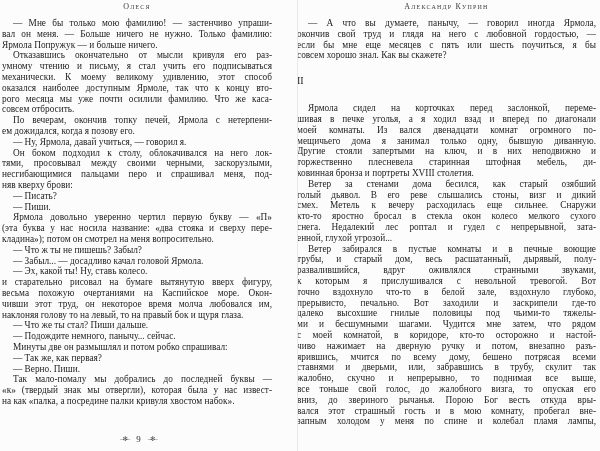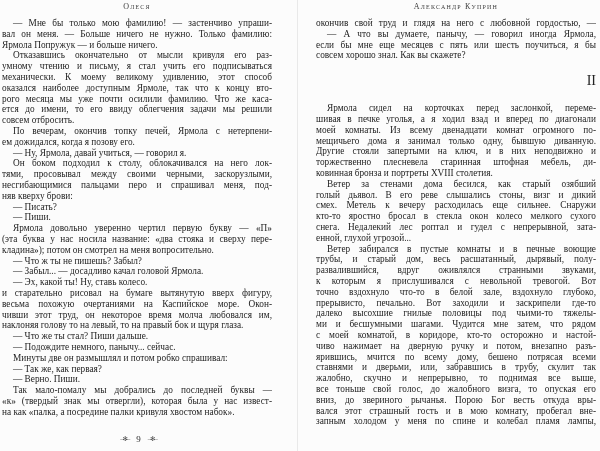--- a/index.html
+++ b/index.html
@@ -7,21 +7,21 @@
     position: relative;
     width: 600px; height: 451px;
     background: #fcfcfc;
     overflow: hidden;
     font-family: "Liberation Serif", "DejaVu Serif", serif;
     color: #1d1d1d;
   }
   .spread { display: flex; width: 600px; height: 451px; }
   .page { box-sizing: border-box; position: relative; }
   .page-left  { width: 297px; padding: 0 25px 0 2px; }
-  .page-right { width: 303px; padding: 0 4px 0 19px; }
+  .page-right { width: 303px; padding: 0 4px 0 0; }
   .divider {
     position: absolute; left: 297px; top: 0;
     width: 1px; height: 451px;
     background: #e9e9e9;
   }
   .running-head {
     height: 12px;
     padding-top: 2px;
     text-align: center;
     font-size: 8px;
@@ -37,22 +37,22 @@
     font-size: 9.3px;
     line-height: 10.8px;
     height: 10.8px;
     white-space: nowrap;
     overflow: hidden;
     text-align: left;
   }
   .line.just { white-space: normal; text-align: justify; text-align-last: justify; }
   .line.ind { text-indent: 11px; }
   .section-heading {
-    text-align: right;
-    font-size: 14px;
+    text-align: left;
+    font-size: 10px;
     line-height: 12px;
     margin: 14px 0 16px 0;
     color: #222;
   }
   .page-footer {
     position: absolute;
     bottom: 7px; left: 0; right: 0;
     display: flex;
     justify-content: center;
     align-items: center;
@@ -75,21 +75,20 @@
       <div class="running-head">Олеся</div>
       <div class="body-block">
           <div class="line ind just">— Мне бы только мою фамилию! — застенчиво упраши-</div>
           <div class="line just">вал он меня. — Больше ничего не нужно. Только фамилию:</div>
           <div class="line">Ярмола Попружук — и больше ничего.</div>
           <div class="line ind just">Отказавшись окончательно от мысли кривуля его раз-</div>
           <div class="line just">умному чтению и письму, я стал учить его подписываться</div>
           <div class="line just">механически. К моему великому удивлению, этот способ</div>
           <div class="line just">оказался наиболее доступным Ярмоле, так что к концу вто-</div>
           <div class="line just">рого месяца мы уже почти осилили фамилию. Что же каса-</div>
-          <div class="line just">ется до имени, то его ввиду облегчения задачи мы решили</div>
           <div class="line">совсем отбросить.</div>
           <div class="line ind just">По вечерам, окончив топку печей, Ярмола с нетерпени-</div>
           <div class="line">ем дожидался, когда я позову его.</div>
           <div class="line ind">— Ну, Ярмола, давай учиться, — говорил я.</div>
           <div class="line ind just">Он боком подходил к столу, облокачивался на него лок-</div>
           <div class="line just">тями, просовывал между своими черными, заскорузлыми,</div>
           <div class="line just">несгибающимися пальцами перо и спрашивал меня, под-</div>
           <div class="line">няв кверху брови:</div>
           <div class="line ind">— Писать?</div>
           <div class="line ind">— Пиши.</div>
@@ -115,30 +114,30 @@
       <div class="page-footer">
         <span class="footer-orn">–✻–</span>
         <span class="page-num">9</span>
         <span class="footer-orn">–✻–</span>
       </div>
     </div>
 
     <div class="page page-right">
       <div class="running-head">Александр Куприн</div>
       <div class="body-block">
+          <div class="line ind just">— А что вы думаете, панычу, — говорил иногда Ярмола,</div>
           <div class="line just">окончив свой труд и глядя на него с любовной гордостью, —</div>
-          <div class="line ind just">— А что вы думаете, панычу, — говорил иногда Ярмола,</div>
           <div class="line just">если бы мне еще месяцев с пять или шесть поучиться, я бы</div>
           <div class="line">совсем хорошо знал. Как вы скажете?</div>
         </div>
       <div class="section-heading">II</div>
       <div class="body-block" style="margin-top:0">
           <div class="line ind just">Ярмола сидел на корточках перед заслонкой, переме-</div>
           <div class="line just">шивая в печке уголья, а я ходил взад и вперед по диагонали</div>
-          <div class="line just">моей комнаты. Из всему двенадцати комнат огромного по-</div>
+          <div class="line just">моей комнаты. Из вался двенадцати комнат огромного по-</div>
           <div class="line just">мещичьего дома я занимал только одну, бывшую диванную.</div>
           <div class="line just">Другие стояли запертыми на ключ, и в них неподвижно и</div>
           <div class="line just">торжественно плесневела старинная штофная мебель, ди-</div>
           <div class="line">ковинная бронза и портреты XVIII столетия.</div>
           <div class="line ind just">Ветер за стенами дома бесился, как старый озябший</div>
           <div class="line just">голый дьявол. В его реве слышались стоны, визг и дикий</div>
           <div class="line just">смех. Метель к вечеру расходилась еще сильнее. Снаружи</div>
           <div class="line just">кто-то яростно бросал в стекла окон колесо мелкого сухого</div>
           <div class="line just">снега. Недалекий лес роптал и гудел с непрерывной, зата-</div>
           <div class="line">енной, глухой угрозой...</div>

